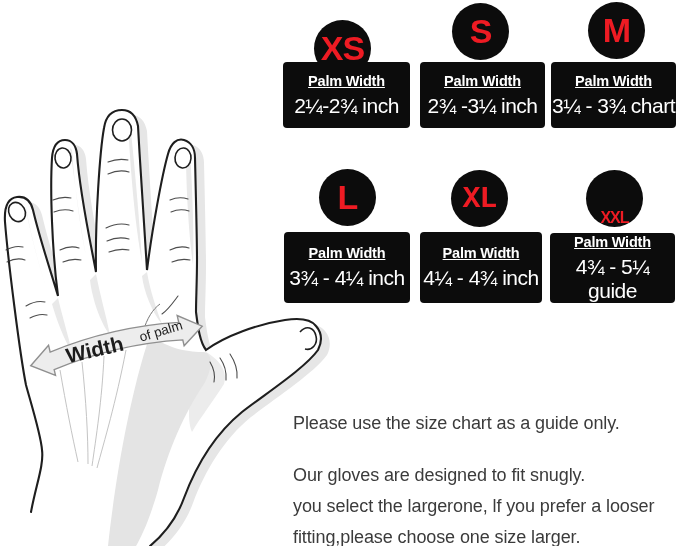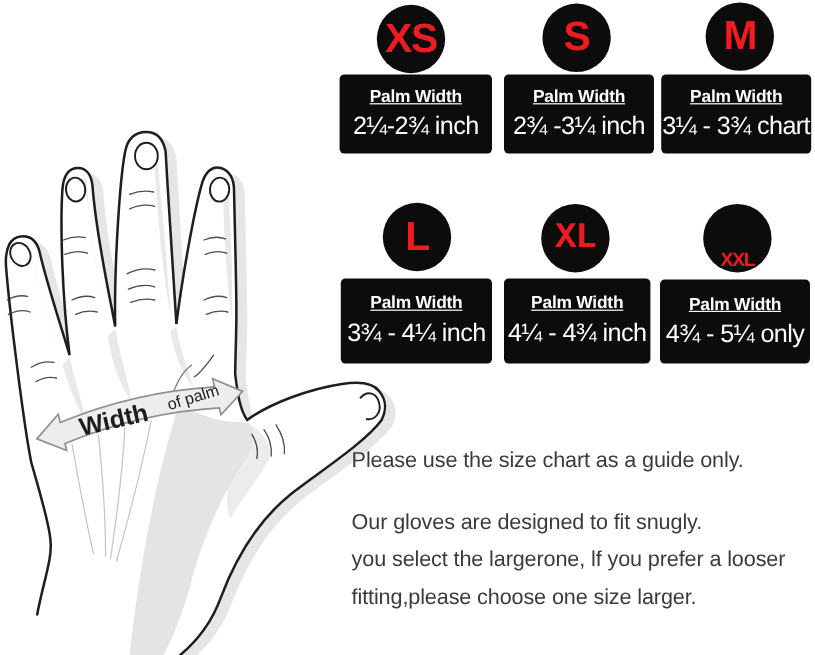--- a/index.html
+++ b/index.html
@@ -14,39 +14,39 @@
     display:flex;align-items:center;justify-content:center;
     font-weight:bold;letter-spacing:-1px;
   }
   .size-box{
     position:absolute;background:var(--badge_bg,#0c0c0c);border-radius:4px;
     color:#fff;display:flex;flex-direction:column;align-items:center;justify-content:center;
     gap:5px;text-align:center;
   }
   .palm-label{font-size:14.5px;font-weight:bold;letter-spacing:-0.2px;text-decoration:underline;}
   .range-label{font-size:21px;font-weight:normal;letter-spacing:-0.5px;}
-  .circle-xs {left:314px;top:4px;  font-size:34px;}
+  .circle-xs {left:314px;top:20px;  font-size:34px;}
   .circle-s  {left:452px;top:3px;  font-size:34px;}
   .circle-m  {left:588px;top:2px;  font-size:34px;}
   .circle-l  {left:319px;top:169px;font-size:34px;}
   .circle-xl {left:451px;top:170px;font-size:30px;font-family:Liberation Mono, monospace;}
   .circle-xxl{left:586px;top:170px;font-size:16px;align-items:flex-end;}
   .box-xs {left:283px;top:62px; width:127px;height:66px;}
   .box-s  {left:420px;top:62px; width:125px;height:66px;}
   .box-m  {left:551px;top:62px; width:125px;height:66px;}
   .box-l  {left:284px;top:232px;width:126px;height:71px;}
   .box-xl {left:420px;top:232px;width:122px;height:71px;}
   .box-xxl{left:550px;top:233px;width:125px;height:70px;}
   
   .notes{
     position:absolute;left:293px;top:368px;width:386px;
     color:var(--text,#3b3b3b);font-size:18px;line-height:31px;
     letter-spacing:-0.1px;white-space:nowrap;
   }
-  .notes .line1{margin-bottom:21px;}
+  .notes .line1{margin-bottom:21px;margin-top:40px;}
   
   .hand-svg{position:absolute;left:0;top:100px;}
 </style>
 </head>
 <body>
 
 <div class="stage">
 
   <svg class="hand-svg" width="330" height="446" viewBox="0 0 330 446">
     <defs>
@@ -174,21 +174,21 @@
   <div class="size-box box-xl">
     <div class="palm-label">Palm Width</div>
     <div class="range-label">4¼ - 4¾ inch</div>
   </div>
 
   <div class="size-circle circle-xxl">
     <span>XXL</span>
   </div>
   <div class="size-box box-xxl">
     <div class="palm-label">Palm Width</div>
-    <div class="range-label">4¾ - 5¼ only</div>
+    <div class="range-label">4¾ - 5¼ guide</div>
   </div>
 
   <div class="notes">
     <div class="line1">Please use the size chart as a guide only.</div>
     <div>Our gloves are designed to fit snugly.</div>
     <div>you select the largerone, lf you prefer a looser</div>
     <div>fitting,please choose one size larger.</div>
   </div>
 
 </div>

